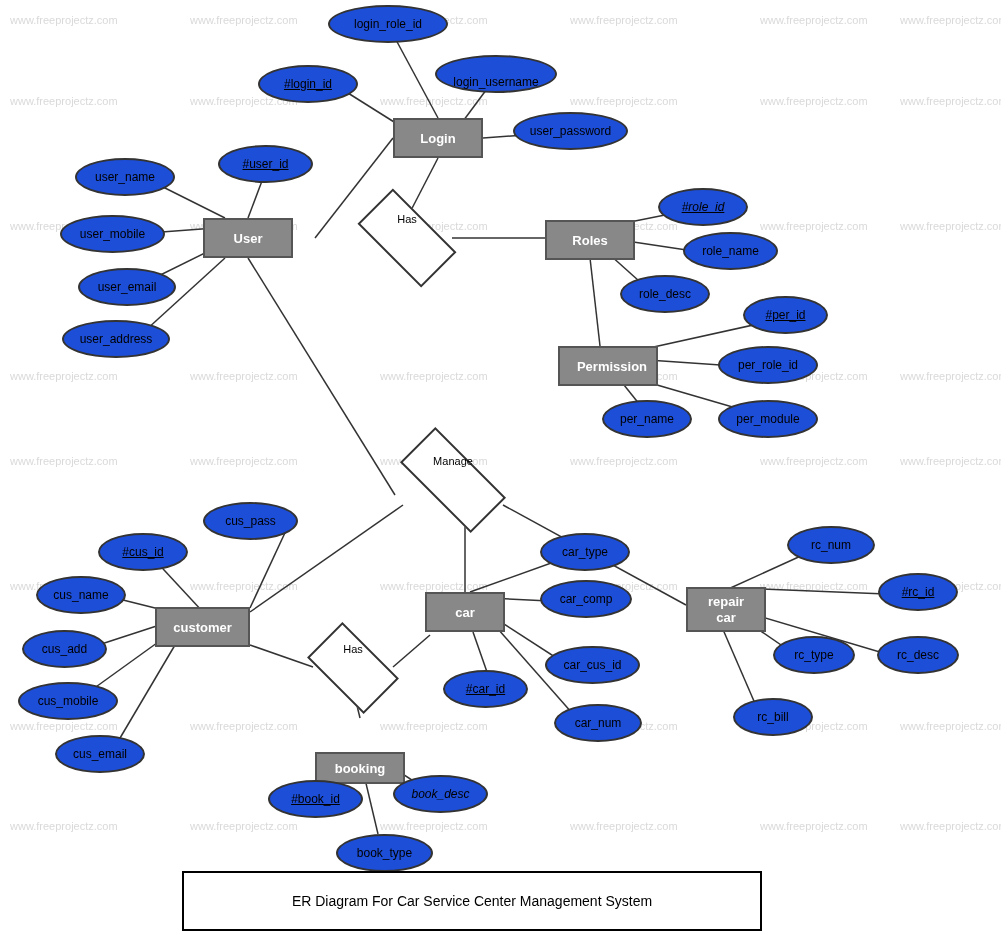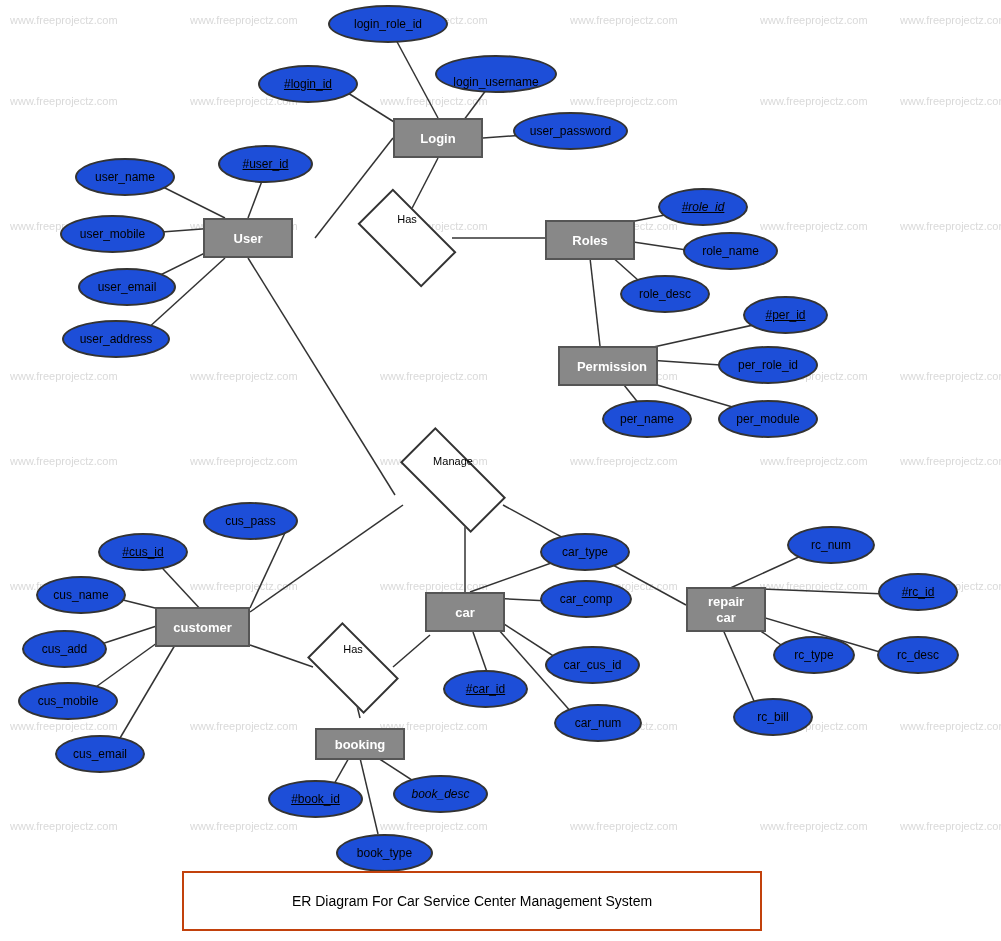--- a/index.html
+++ b/index.html
@@ -84,21 +84,21 @@
       transform: rotate(45deg);
     }
 
     .er-diamond .diamond-label {
       position: relative;
       z-index: 1;
     }
 
     .caption-box {
       position: absolute;
-      border: 2px solid #c2410c;
+      border: 2px solid #000000;
       background: #fff;
       display: flex;
       align-items: center;
       justify-content: center;
       text-align: center;
       font-size: 14px;
       padding: 8px 16px;
     }
   </style>
 </head>
@@ -247,21 +247,21 @@
 </div>
 
 <div class="er-entity" style="top:592px; left:425px; width:80px; height:40px;">
   <span>car</span>
 </div>
 
 <div class="er-entity" style="top:587px; left:686px; width:80px; height:45px; line-height:1.2;">
   <span>repair<br>car</span>
 </div>
 
-<div class="er-entity" style="top:680px; left:315px; width:90px; height:32px;margin-top:48px;">
+<div class="er-entity" style="top:704px; left:315px; width:90px; height:32px;margin-top:48px;">
   <span>booking</span>
 </div>
 
 <div class="er-diamond" style="top:213px; left:362px; width:90px; height:50px;">
   <div class="diamond-shape"></div>
   <span class="diamond-label">Has</span>
 </div>
 
 <div class="er-diamond" style="top:455px; left:403px; width:100px; height:50px;">
   <div class="diamond-shape"></div>

